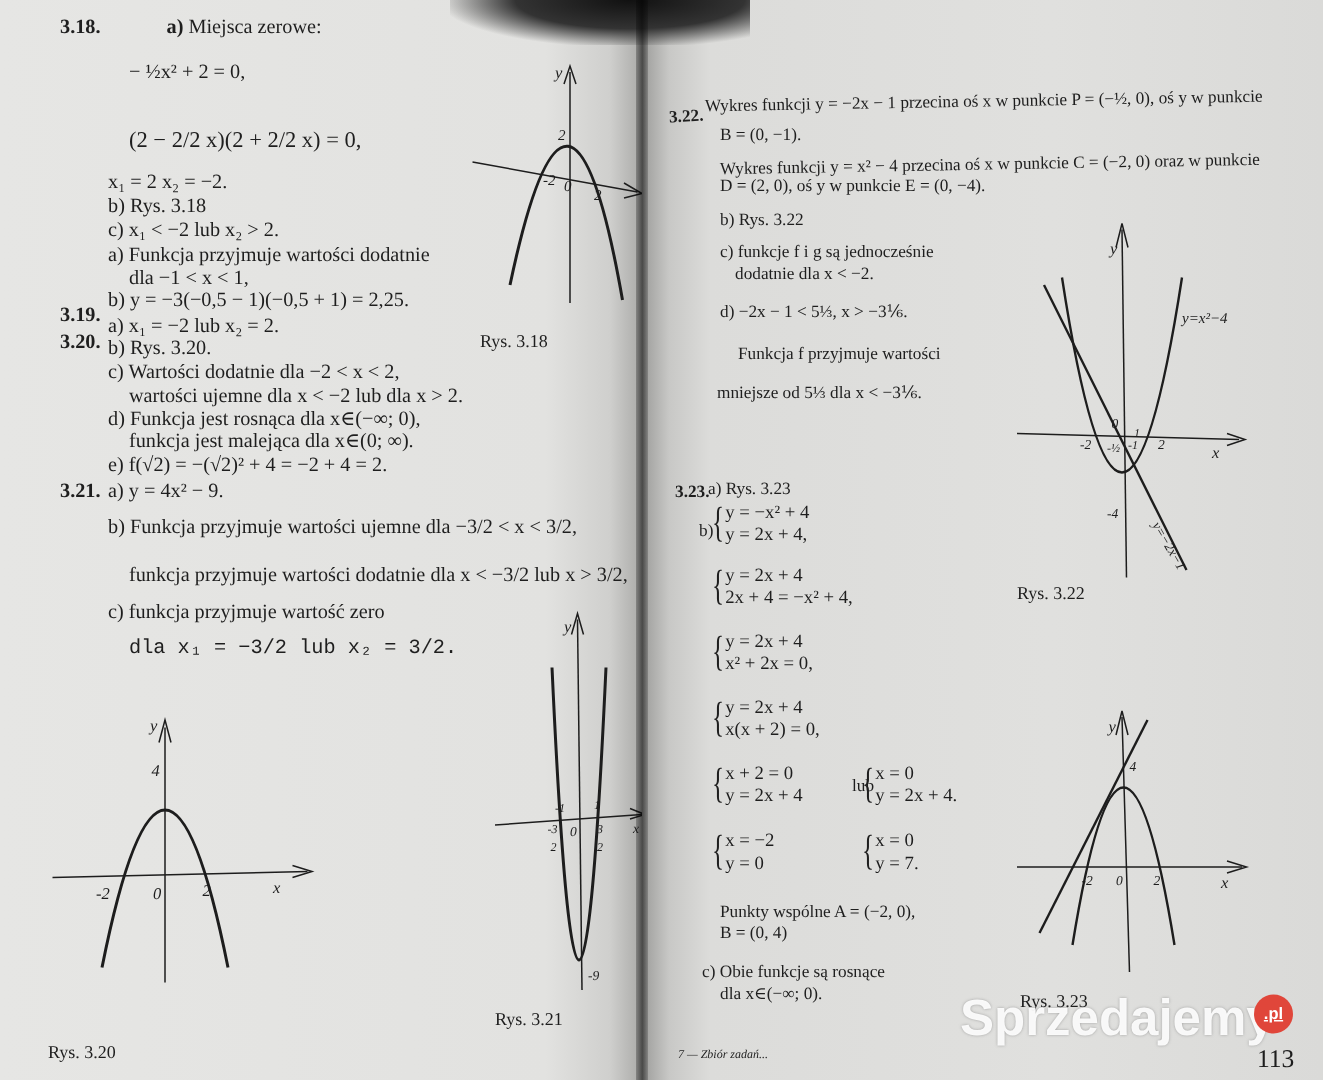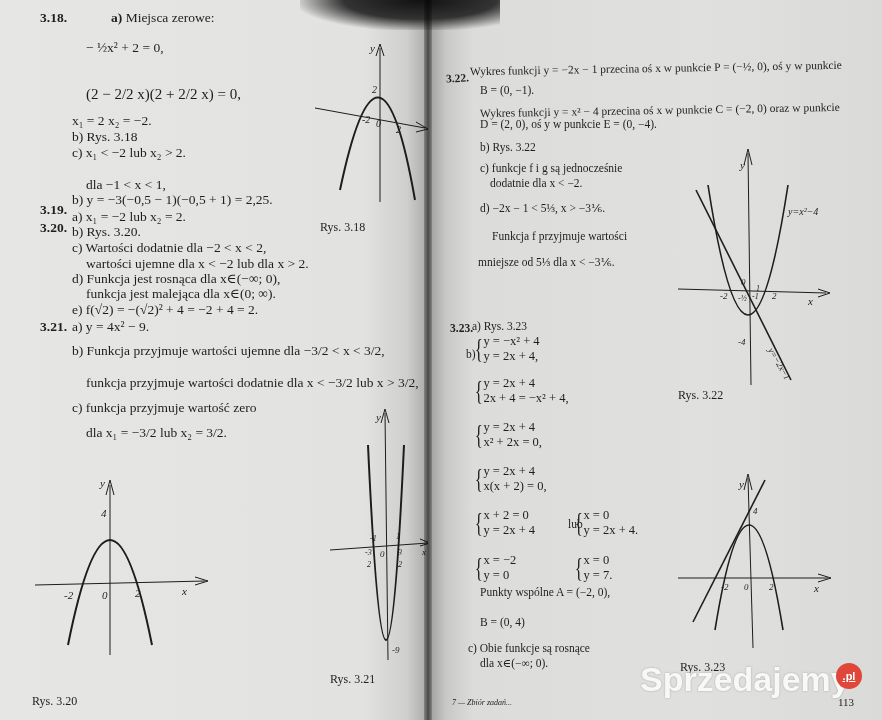--- a/index.html
+++ b/index.html
@@ -23,55 +23,56 @@
   svg.g text { font-family:"Liberation Serif","DejaVu Serif",serif; font-style:italic; fill:#1d1d1d; }
   .brace { display:inline-block; font-size:28px; line-height:30px; vertical-align:middle; transform:scaleX(0.6); margin-right:-2px; }
   .sys { position:absolute; display:flex; align-items:center; font-size:12.5px; }
   .sys .rows { line-height:15px; }
   .watermark { position:absolute; left:640px; top:660px; font-family:"Liberation Sans","DejaVu Sans",sans-serif;
      font-weight:bold; font-size:34px; color:rgba(255,255,255,0.92); letter-spacing:0px;
      text-shadow:0 0 2px rgba(120,120,120,0.6); }
   .wm-badge { position:absolute; left:836px; top:663px; width:26px; height:26px; border-radius:50%;
      background:#e0463a; color:#fff; font-family:"Liberation Sans","DejaVu Sans",sans-serif; font-weight:bold;
      font-size:11px; line-height:26px; text-align:center;text-decoration:underline; }
-  .pnum { position:absolute; left:838px; top:696px; font-size:11px; }
+  .pnum { position:absolute; left:838px; top:696px; font-size:17px; }
   .footer-note { position:absolute; left:452px; top:698px; font-size:8px; font-style:italic; }
 </style>
 </head>
 <body>
 
 <div class="page page-left">
 
   <div class="t b" style="left:40px;top:10px;">3.18.</div>
   <div class="t" style="left:72px;top:10px;margin-left:39px;"><span class="b">a)</span> <span>Miejsca zerowe:</span></div>
   <div class="t" style="left:86px;top:40px;">− ½x² + 2 = 0,</div>
   <div class="t" style="left:86px;top:86px;font-size:15px;">(2 − 2/2 x)(2 + 2/2 x) = 0,</div>
   <div class="t" style="left:72px;top:113px;">x₁ = 2     x₂ = −2.</div>
   <div class="t" style="left:72px;top:129px;">b)  Rys. 3.18</div>
   <div class="t" style="left:72px;top:145px;">c)  x₁ &lt; −2 lub x₂ &gt; 2.</div>
 
   <div class="t b" style="left:40px;top:162px;margin-top:40px;">3.19.</div>
+  <div class="t" style="left:72px;top:162px;">a)  Funkcja przyjmuje wartości dodatnie</div>
   <div class="t" style="left:86px;top:177px;">dla  −1 &lt; x &lt; 1,</div>
   <div class="t" style="left:72px;top:192px;">b)  y = −3(−0,5 − 1)(−0,5 + 1) = 2,25.</div>
 
   <div class="t b" style="left:40px;top:209px;margin-top:11px;">3.20.</div>
   <div class="t" style="left:72px;top:209px;">a)  x₁ = −2 lub x₂ = 2.</div>
   <div class="t" style="left:72px;top:224px;">b)  Rys. 3.20.</div>
   <div class="t" style="left:72px;top:240px;">c)  Wartości dodatnie dla  −2 &lt; x &lt; 2,</div>
   <div class="t" style="left:86px;top:256px;">wartości ujemne dla  x &lt; −2 lub dla  x &gt; 2.</div>
   <div class="t" style="left:72px;top:271px;">d)  Funkcja jest rosnąca dla  x∈(−∞; 0),</div>
   <div class="t" style="left:86px;top:286px;">funkcja jest malejąca dla  x∈(0; ∞).</div>
   <div class="t" style="left:72px;top:302px;">e)  f(√2) = −(√2)² + 4 = −2 + 4 = 2.</div>
 
   <div class="t b" style="left:40px;top:319px;">3.21.</div>
   <div class="t" style="left:72px;top:319px;">a)  y = 4x² − 9.</div>
   <div class="t" style="left:72px;top:343px;">b)  Funkcja przyjmuje wartości ujemne dla  −3/2 &lt; x &lt; 3/2,</div>
   <div class="t" style="left:86px;top:375px;">funkcja przyjmuje wartości dodatnie dla  x &lt; −3/2 lub x &gt; 3/2,</div>
   <div class="t" style="left:72px;top:400px;">c)  funkcja przyjmuje wartość zero</div>
-  <div class="t" style="left:86px;top:425px;">dla  x₁ = −3/2 lub x₂ = 3/2.</div>
+  <div class="t" style="left:86px;top:425px;font-family:Liberation Mono, monospace;">dla  x₁ = −3/2 lub x₂ = 3/2.</div>
 
   <svg class="g" style="left:310px;top:40px;" width="120" height="180" viewBox="0 0 120 180">
     <line x1="70" y1="8" x2="70" y2="162" stroke-width="1"></line>
     <polyline points="66,16 70,4 74,16" fill="#1d1d1d" stroke="#1d1d1d"></polyline>
     <line x1="5" y1="68" x2="115" y2="88" stroke-width="1"></line>
     <polyline points="106,82 118,89 106,92" stroke-width="1"></polyline>
     <path d="M 30 150 Q 70 -40 105 160" stroke-width="2"></path>
     <text x="60" y="12" font-size="11">y</text>
     <text x="62" y="53" font-size="10">2</text>
     <text x="52" y="83" font-size="10">-2</text>
@@ -183,21 +184,21 @@
         <div>y = 0</div>
       </div>
   </div>
   <div class="sys" style="left:144px;top:553px;">
     <span class="brace">{</span>
       <div class="rows">
         <div>x = 0</div>
         <div>y = 7.</div>
       </div>
   </div>
-  <div class="t sm" style="left:52px;top:584px;">Punkty wspólne  A = (−2, 0),</div>
+  <div class="t sm" style="left:52px;top:600px;">Punkty wspólne  A = (−2, 0),</div>
   <div class="t sm" style="left:52px;top:614px;">B = (0, 4)</div>
   <div class="t sm" style="left:40px;top:640px;">c)  Obie funkcje są rosnące</div>
   <div class="t sm" style="left:52px;top:655px;">dla  x∈(−∞; 0).</div>
 
   <svg class="g" style="left:240px;top:145px;" width="180" height="240" viewBox="0 0 180 240">
     <line x1="80" y1="8" x2="83" y2="240" stroke-width="1"></line>
     <polyline points="76,20 80,4 84,20" fill="#1d1d1d" stroke="#1d1d1d"></polyline>
     <line x1="10" y1="144" x2="158" y2="148" stroke-width="1"></line>
     <polyline points="150,144 162,148 150,152" fill="#1d1d1d" stroke="#1d1d1d"></polyline>
     <path d="M 40 40 Q 80 300 120 40" stroke-width="1.6"></path>

